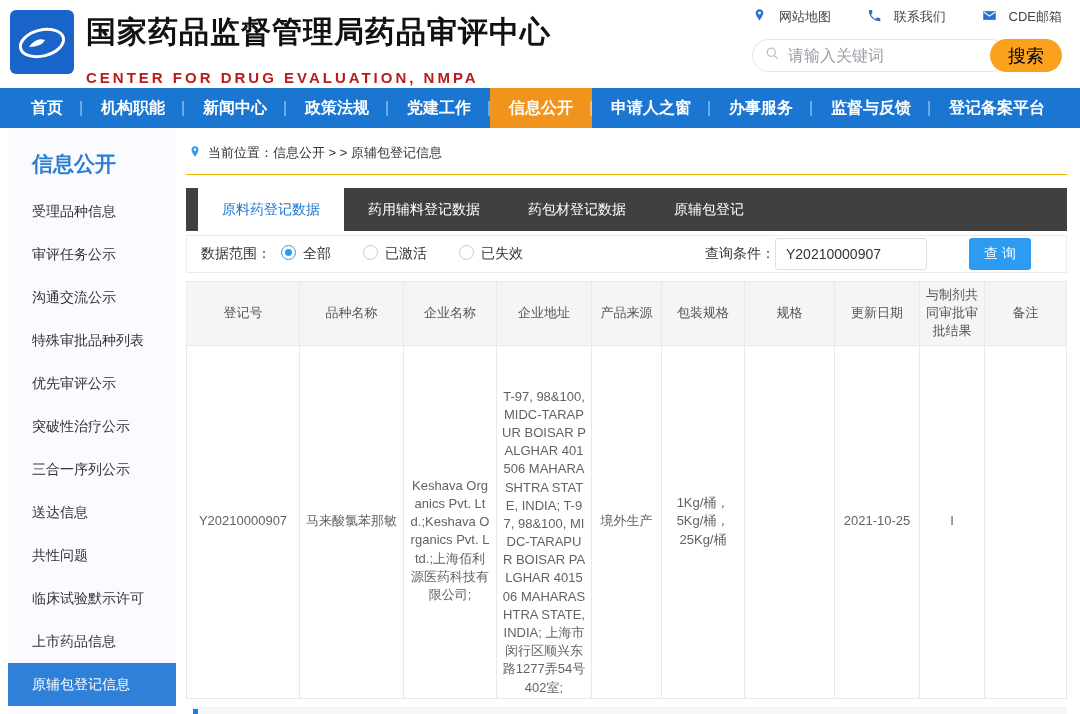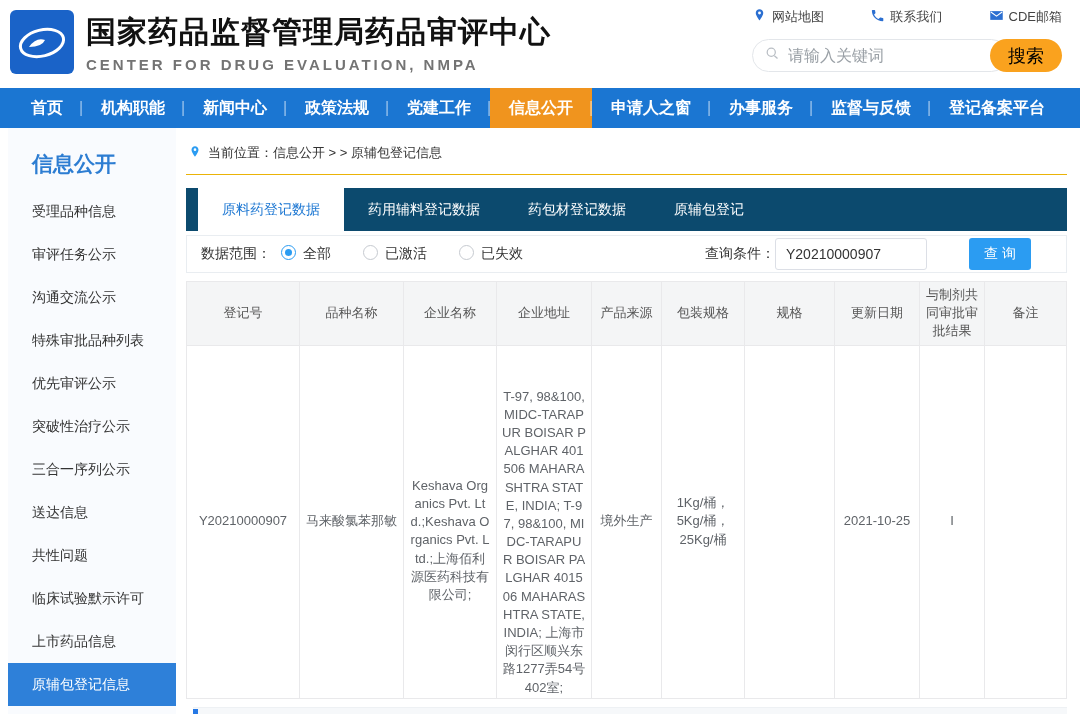--- a/index.html
+++ b/index.html
@@ -5,24 +5,24 @@
   * { margin:0; padding:0; box-sizing:border-box; }
   html,body { background:#fff; }
   body { font-family:"Liberation Sans","DejaVu Sans",sans-serif; }
   .page { position:relative; width:1080px; height:714px; background:#fff; overflow:hidden; margin:0 auto; }
 
   
   .header { position:relative; height:88px; background:#fff; }
   .logo { position:absolute; left:10px; top:10px; width:64px; height:64px; }
   .brand { position:absolute; left:86px; top:12px; }
   .brand-title { font-size:30px; font-weight:bold; color:#111; letter-spacing:1px; }
-  .brand-sub { margin-top:3px; font-size:15px; font-weight:bold; color:#737373; letter-spacing:3px; }
+  .brand-sub { margin-top:16px; font-size:15px; font-weight:bold; color:#b91c1c; letter-spacing:3px; }
   .header-right { position:absolute; right:18px; top:8px; width:310px; }
   .quick-links { display:flex; justify-content:space-between; align-items:center; font-size:13px; color:#444; }
-  .quick-link { display:flex; align-items:center; gap:5px; cursor:pointer; }
+  .quick-link { display:flex; align-items:center; gap:12px; cursor:pointer; }
   .quick-link svg { width:15px; height:15px; }
   .search-row { margin-top:13px; display:flex; align-items:center; }
   .search-pill { flex:1; height:33px; border:1px solid #e3e6ea; border-radius:17px; display:flex; align-items:center; padding:0 12px; gap:8px; background:#fff; }
   .search-pill input { border:none; outline:none; flex:1; font-size:16px; color:#333; background:transparent; }
   .search-pill input::placeholder { color:#9aa0a6; }
   .search-btn { width:72px; height:33px; margin-left:-18px; border:none; border-radius:17px; background:#faa21e; color:#000000; font-size:18px; cursor:pointer; }
 
   
   .nav { height:40px; background:#1b76d2; display:flex; align-items:stretch; padding-left:12px; }
   .nav-item { position:relative; color:#fff; font-size:16px; font-weight:bold; line-height:40px; padding:0 19px; cursor:pointer; white-space:nowrap; }
@@ -34,21 +34,21 @@
   .sidebar { width:175px; background:#f9fbfe; padding-top:22px; }
   .sidebar-title { font-size:21px; font-weight:bold; color:#2d7dd2; padding-left:24px; margin-bottom:12px; }
   .sidebar-item { height:43px; line-height:43px; padding-left:24px; font-size:14px; color:#333; cursor:pointer; white-space:nowrap; }
   .sidebar-item.active { background:#2e80d9; color:#fff; }
 
   .main { flex:1; padding:10px 13px 0 10px; }
 
   .breadcrumb { display:flex; align-items:center; gap:6px; font-size:13px; color:#333; padding:6px 2px 12px; border-bottom:1px solid #eab308; }
   .breadcrumb svg { width:14px; height:14px; }
 
-  .tabbar { margin-top:13px; background:#0c4a6e; height:43px; display:flex; padding-left:12px; }
+  .tabbar { margin-top:13px; background:#404040; height:43px; display:flex; padding-left:12px; }
   .tab { color:#fff; font-size:14px; line-height:43px; padding:0 24px; cursor:pointer; white-space:nowrap; }
   .tab.active { background:#fff; color:#1b76d2; }
 
   .filterbox { margin-top:4px; border:1px solid #e9edf1; height:38px; display:flex; align-items:center; padding:0 14px; font-size:14px; color:#333; }
   .radio-opt { display:flex; align-items:flex-start; gap:7px; margin-right:32px; cursor:pointer; }
   .radio { width:15px; height:15px; border:1px solid #c6cad0; border-radius:50%; background:#fff; position:relative; }
   .radio.checked { border-color:#2b9cf2; }
   .radio.checked::after { content:""; position:absolute; left:3px; top:3px; width:7px; height:7px; border-radius:50%; background:#2b9cf2; }
   .q-label { margin-left:150px; }
   .q-input { width:152px; height:32px; border:1px solid #dcdfe6; border-radius:3px; padding:0 10px; font-size:14px; color:#333; outline:none; }

